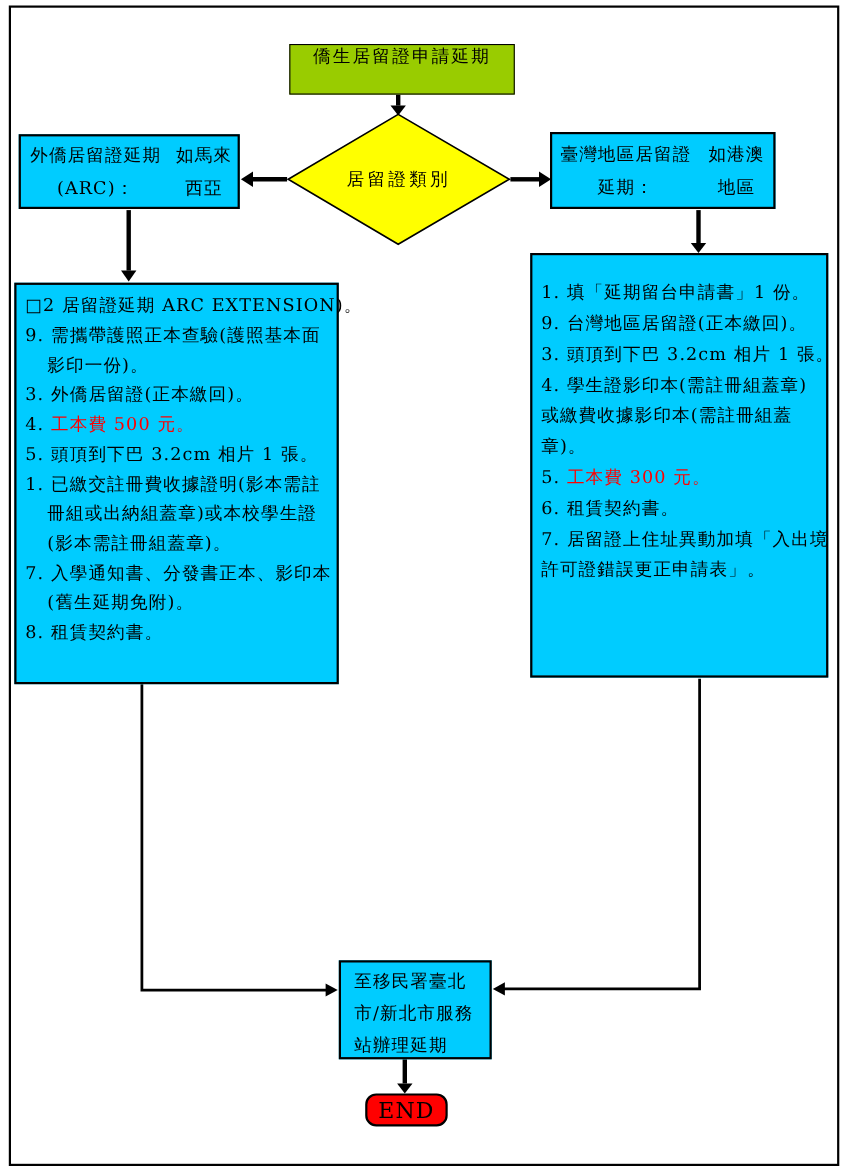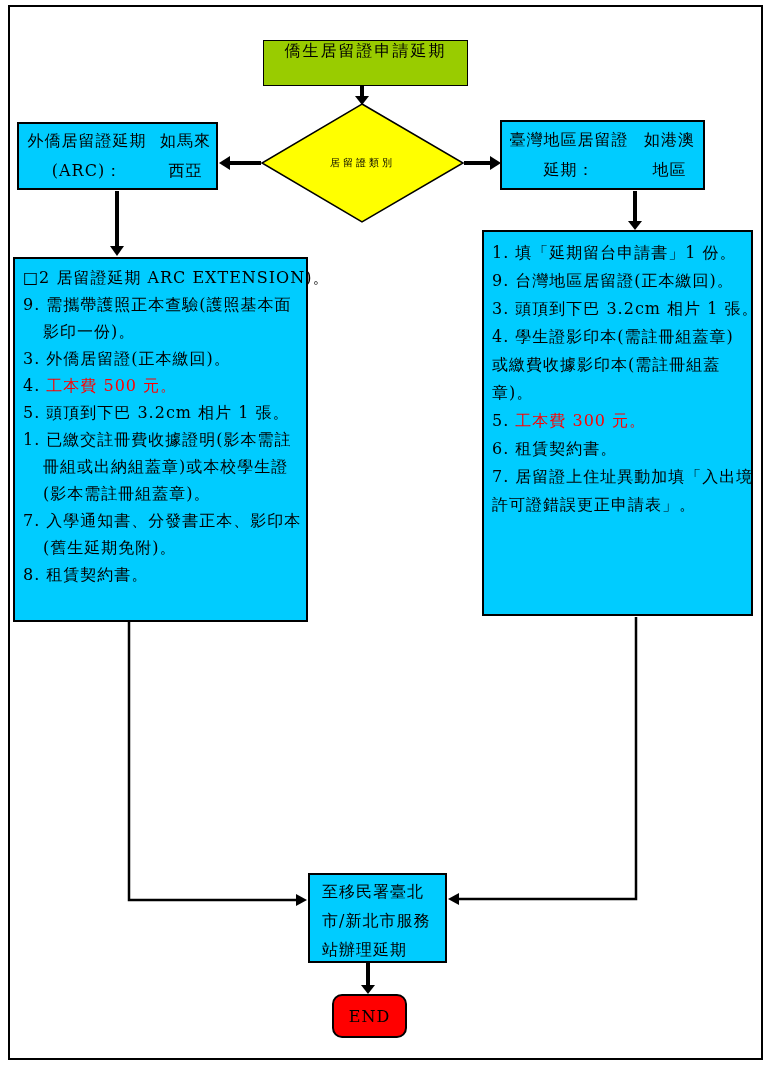--- a/index.html
+++ b/index.html
@@ -15,47 +15,47 @@
   .node{position:absolute;box-sizing:border-box;}
   .start-box{
     left:263px;top:40px;width:205px;height:46px;
     background:var(--green,#99CC00);border:1.5px solid #000;
     display:flex;justify-content:center;
     font-size:16px;letter-spacing:2px;
   }
   .decision-label{
     left:262px;top:104px;width:201px;height:118px;
     display:flex;align-items:center;justify-content:center;
-    font-size:10px;letter-spacing:3px;
+    font-size:16px;letter-spacing:3px;
   }
   .cyanbox{background:var(--cyan,#00CCFF);border:2px solid #000;}
   .branch-title{
     display:flex;align-items:center;justify-content:center;
     font-size:16px;line-height:30px;letter-spacing:1px;text-align:center;
   }
   .left-title{left:17px;top:122px;width:201px;height:68px;}
   .right-title{left:500px;top:120px;width:205px;height:70px;}
   .listbox{font-size:16px;letter-spacing:1px;padding:5px 4px 0 8px;}
   .left-list{left:13px;top:257px;width:295px;height:365px;}
   .left-list .line{line-height:27px;}
-  .right-list{left:482px;top:230px;width:271px;height:386px;padding-top:7px;}
+  .right-list{left:482px;top:230px;width:271px;height:386px;padding-top:20px;}
   .right-list .line{line-height:28px;}
   .line{white-space:nowrap;}
   .line.indent{padding-left:20px;}
   .red{color:var(--red,#FF0000);}
   .final-box{
     left:308px;top:873px;width:139px;height:90px;
     font-size:16px;line-height:29px;letter-spacing:1px;
     padding:2px 0 0 12px;
   }
   .end-box{
-    left:332px;top:994px;width:75px;height:44px;
+    left:332px;top:994px;width:75px;height:30px;
     background:var(--red,#FF0000);border:2px solid #000;border-radius:10px;
     display:flex;align-items:center;justify-content:center;
-    font-size:16px;letter-spacing:1px;
+    font-size:20px;letter-spacing:1px;
   }
 </style>
 </head>
 <body>
 
 <div id="canvas">
   <div id="page-border"></div>
 
   <svg id="arrow-layer" viewBox="0 0 777 1069" xmlns="http://www.w3.org/2000/svg">
 

